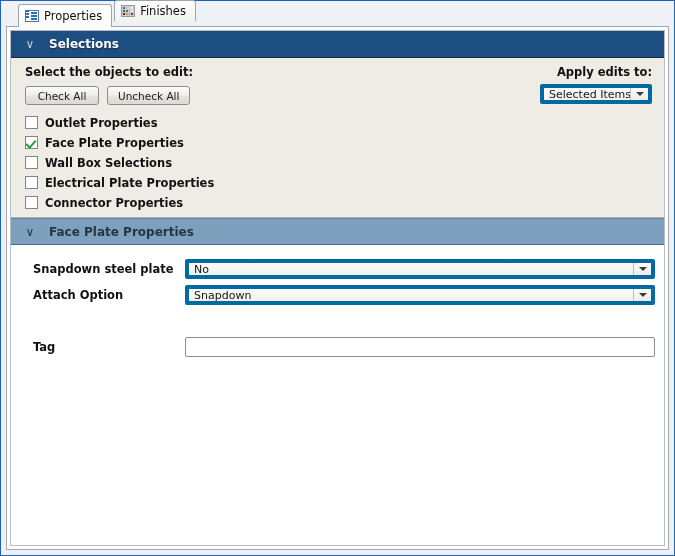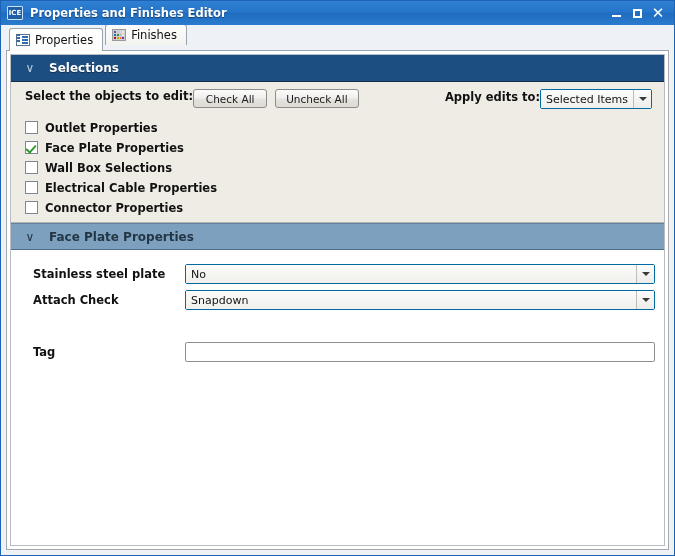--- a/index.html
+++ b/index.html
@@ -139,20 +139,21 @@
     padding: 0 9px 0 6px;
     box-sizing: border-box;
     border: 1px solid #9aa4b0;
     border-bottom: none;
     border-radius: 3px 3px 0 0;
     background: linear-gradient(to bottom, #fdfdfd 0%, #f2f2ef 100%);
     font-size: 11.5px;
     color: #111111;
     position: relative;
     cursor: default;
+    margin-left: 9px;
   }
   .tab.active {
     height: 23px;
     background: linear-gradient(to bottom, #ffffff 0%, #fbfbfa 100%);
     z-index: 2;
   }
   .tab.inactive {
     margin-left: 2px;
     margin-bottom: 6px;
   }
@@ -267,21 +268,21 @@
     border-bottom: 1px solid #b8b4ac;
     padding: 7px 0 7px 0;
     position: relative;
   }
   .sel-top {
     display: flex;
     align-items: flex-start;
     justify-content: space-between;
     padding: 0 12px 0 14px;
   }
-  .sel-left { display:flex; flex-direction: row; text-align: right; }
+  .sel-left { display:flex; flex-direction: column; text-align: right; }
   .prompt {
     font-size: 11.5px;
     font-weight: bold;
     color: #111111;
     margin-bottom: 7px;
     white-space: nowrap;
   }
   .btn-row { display: flex; gap: 8px; }
   .btn {
     height: 19px;
@@ -294,35 +295,35 @@
     font-size: 10.5px;
     color: #1a1a1a;
     display: flex;
     align-items: center;
     justify-content: center;
     cursor: default;
     white-space: nowrap;
   }
   .sel-right {
     display: flex;
-    flex-direction: row;
+    flex-direction: column;
     align-items: flex-end;
   }
   .apply-label {
     font-size: 11.5px;
     font-weight: bold;
     color: #111111;
     margin-bottom: 5px;
     white-space: nowrap;
   }
   .combo {
     height: 20px;
     display: flex;
     align-items: stretch;
-    border: 1px solid #0369a1;
+    border: 4px solid #0369a1;
     border-radius: 2px;
     background: #f4f3f0;
     box-sizing: border-box;
     cursor: default;
   }
   .combo .combo-value {
     flex: 1 1 auto;
     display: flex;
     align-items: center;
     padding: 0 5px;
@@ -426,35 +427,20 @@
     padding: 0 5px;
     outline: none;
   }
 </style>
 </head>
 <body>
 
 <div class="window">
   <div class="window-inner-border"></div>
 
-  <div class="titlebar">
-    <div class="app-icon">ICE</div>
-    <div class="title-text">Properties and Finishes Editor</div>
-    <div class="win-buttons">
-      <div class="win-btn">
-          <span class="glyph-min"></span>
-        </div>
-      <div class="win-btn">
-          <span class="glyph-max"></span>
-        </div>
-      <div class="win-btn">
-          <span class="glyph-close">✕</span>
-        </div>
-    </div>
-  </div>
 
   <div class="client">
 
     <div class="tabstrip">
       <div class="tab active">
         <span class="icon-list">
           <i></i>
             <i></i>
             <i></i>
         </span>
@@ -515,50 +501,50 @@
             <div class="check-row">
               <span class="cb checked"></span>
               <span class="check-label">Face Plate Properties</span>
             </div>
             <div class="check-row">
               <span class="cb"></span>
               <span class="check-label">Wall Box Selections</span>
             </div>
             <div class="check-row">
               <span class="cb"></span>
-              <span class="check-label">Electrical Cable Properties</span>
+              <span class="check-label">Electrical Plate Properties</span>
             </div>
             <div class="check-row">
               <span class="cb"></span>
               <span class="check-label">Connector Properties</span>
             </div>
           </div>
         </div>
 
         <div class="section-header light">
           <span class="chev">∨</span>
           <span class="section-title">Face Plate Properties</span>
         </div>
 
         <div class="form-body">
 
           <div class="form-row">
-            <span class="field-label">Stainless steel plate</span>
+            <span class="field-label">Snapdown steel plate</span>
             <span class="field-control">
               <span class="combo">
                 <span class="combo-value">No</span>
                 <span class="combo-arrow">
                     <i class="arrow-down"></i>
                   </span>
               </span>
             </span>
           </div>
 
           <div class="form-row">
-            <span class="field-label">Attach Check</span>
+            <span class="field-label">Attach Option</span>
             <span class="field-control">
               <span class="combo">
                 <span class="combo-value">Snapdown</span>
                 <span class="combo-arrow">
                     <i class="arrow-down"></i>
                   </span>
               </span>
             </span>
           </div>
 

